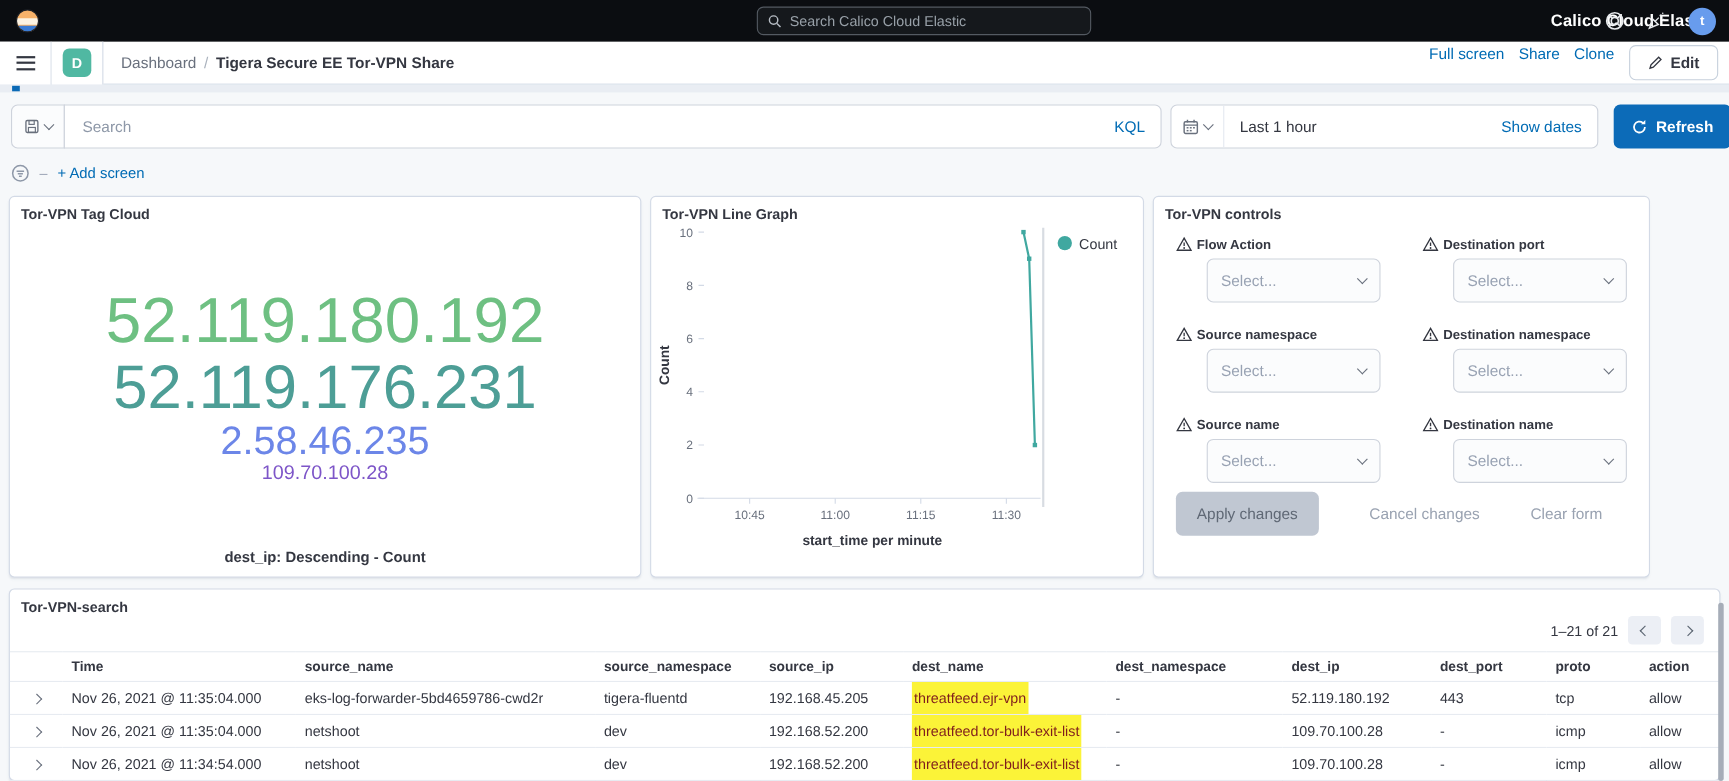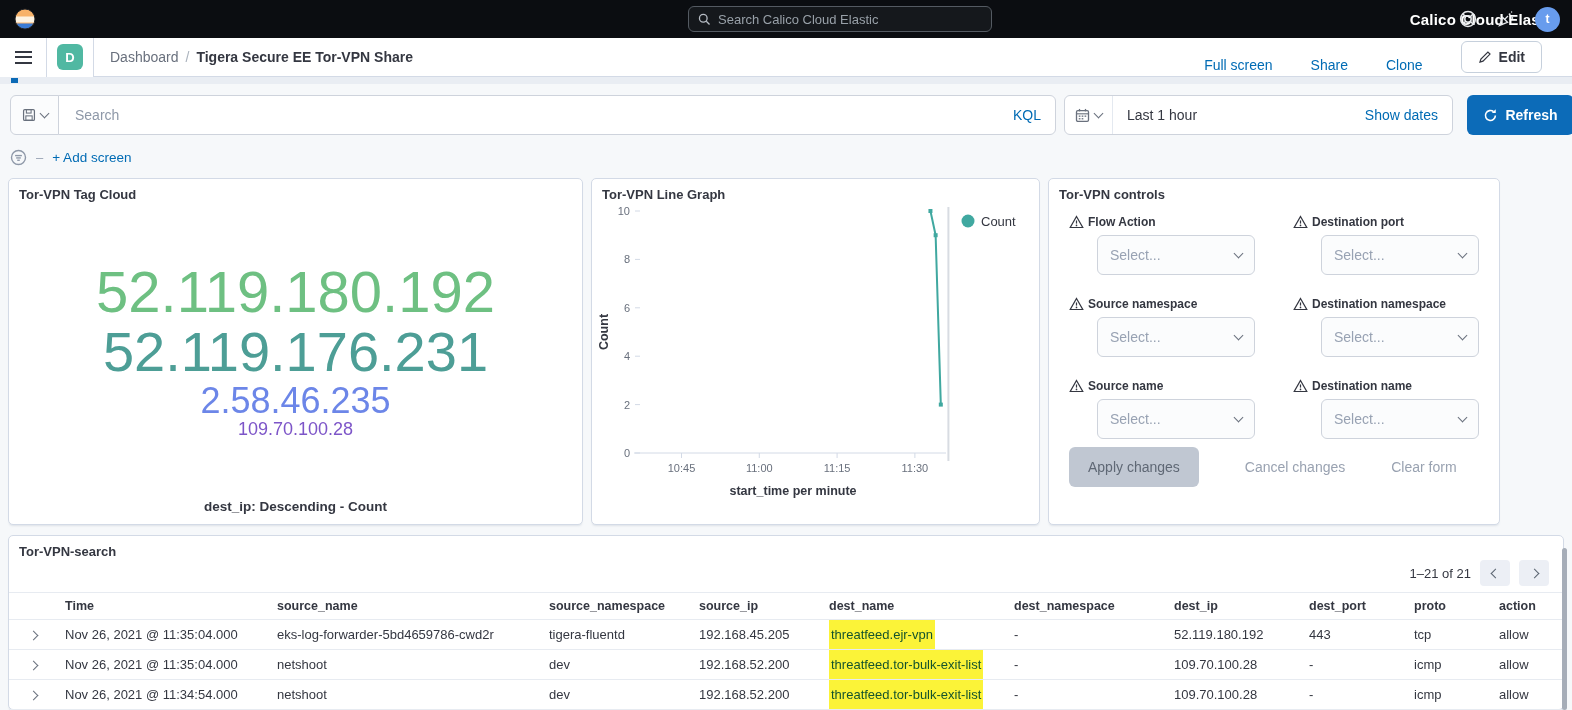--- a/index.html
+++ b/index.html
@@ -16,21 +16,21 @@
   
   .navbar { position:absolute; left:0; top:38px; width:1572px; height:39px; background:#fff; border-bottom:1px solid #d3dae6; display:flex; align-items:center; }
   .nav-sq { height:39px; width:47px; display:flex; align-items:center; justify-content:center; border-right:1px solid #d3dae6; background:#fff; cursor:pointer; }
   .burger { width:17px; height:13px; border-top:2px solid #343741; border-bottom:2px solid #343741; position:relative; }
   .burger:after { content:""; position:absolute; left:0; right:0; top:3.5px; height:2px; background:#343741; }
   .d-badge { width:26px; height:26px; border-radius:6px; background:#50b8a2; color:#fff; font-size:13px; font-weight:700; display:flex; align-items:center; justify-content:center; }
   .crumbs { display:flex; align-items:center; padding-left:16px; font-size:14px; gap:7px; }
   .crumb-root { color:#69707d; }
   .crumb-sep { color:#aab2bd; }
   .crumb-cur { color:#343741; font-weight:600; }
-  .nav-right { margin-left:auto; display:flex; align-items:flex-end; gap:38px; padding-right:30px; }
+  .nav-right { margin-left:auto; display:flex; align-items:flex-start; gap:13px; padding-right:10px; }
   .nav-link { color:#006bb4; font-size:14px; cursor:pointer; }
   .edit-btn { height:32px; border:1px solid #c6d0dc; border-radius:6px; background:#fff; display:flex; align-items:center; gap:7px; padding:0 16px; font-size:14px; font-weight:600; color:#343741; cursor:pointer; }
 
   
   .load-track { position:absolute; left:0; top:77px; width:1572px; height:7px; background:#e9edf3; }
   .load-thumb { position:absolute; left:11px; top:78px; width:7px; height:5px; background:#0b6ab6; }
 
   
   .saved-q { position:absolute; left:10px; top:95px; width:49px; height:40px; background:#fbfcfd; border:1px solid #ced3dc; border-radius:6px 0 0 6px; display:flex; align-items:center; justify-content:center; gap:5px; cursor:pointer; }
   .q-input { position:absolute; left:58px; top:95px; width:998px; height:40px; background:#fff; border:1px solid #ced3dc; border-radius:0 6px 6px 0; display:flex; align-items:center; }
@@ -75,21 +75,21 @@
   .ghost-btn { background:none; border:none; color:#99a2b1; font-size:14px; font-family:inherit; cursor:pointer; }
 
   
   .pager { position:absolute; top:24px; right:14px; display:flex; align-items:center; gap:9px; }
   .pager-text { font-size:13px; color:#343741; }
   .pg-btn { width:30px; height:26px; background:#eceff5; border:none; border-radius:4px; display:flex; align-items:center; justify-content:center; cursor:pointer; }
   table { position:absolute; left:0; top:56px; width:100%; border-collapse:collapse; table-layout:fixed; }
   th { text-align:left; font-size:12.5px; font-weight:700; color:#343741; padding:6px 8px; border-top:1px solid #e7ebf1; border-bottom:1px solid #e7ebf1; }
   td { font-size:13px; color:#343741; padding:7px 8px; border-bottom:1px solid #e7ebf1; white-space:nowrap; overflow:hidden; }
   .c-expand { text-align:center; }
-  mark { background:#fbf338; color:#14532d; padding:14px 2px; }
+  mark { background:#fbf338; color:#7f1d1d; padding:14px 2px; }
 
   .v-scroll { position:absolute; left:1562px; top:548px; width:5px; height:162px; background:#a6adb8; border-radius:3px; }
 
   
   .chev { display:inline-block; width:7px; height:7px; border-right:1.6px solid #69707d; border-bottom:1.6px solid #69707d; }
   .chev.down { transform:rotate(45deg); margin-top:-4px; }
   .chev.right { transform:rotate(-45deg); }
   .chev.left { transform:rotate(135deg); }
   .chev.dark { border-color:#5a6470; }
 </style>

